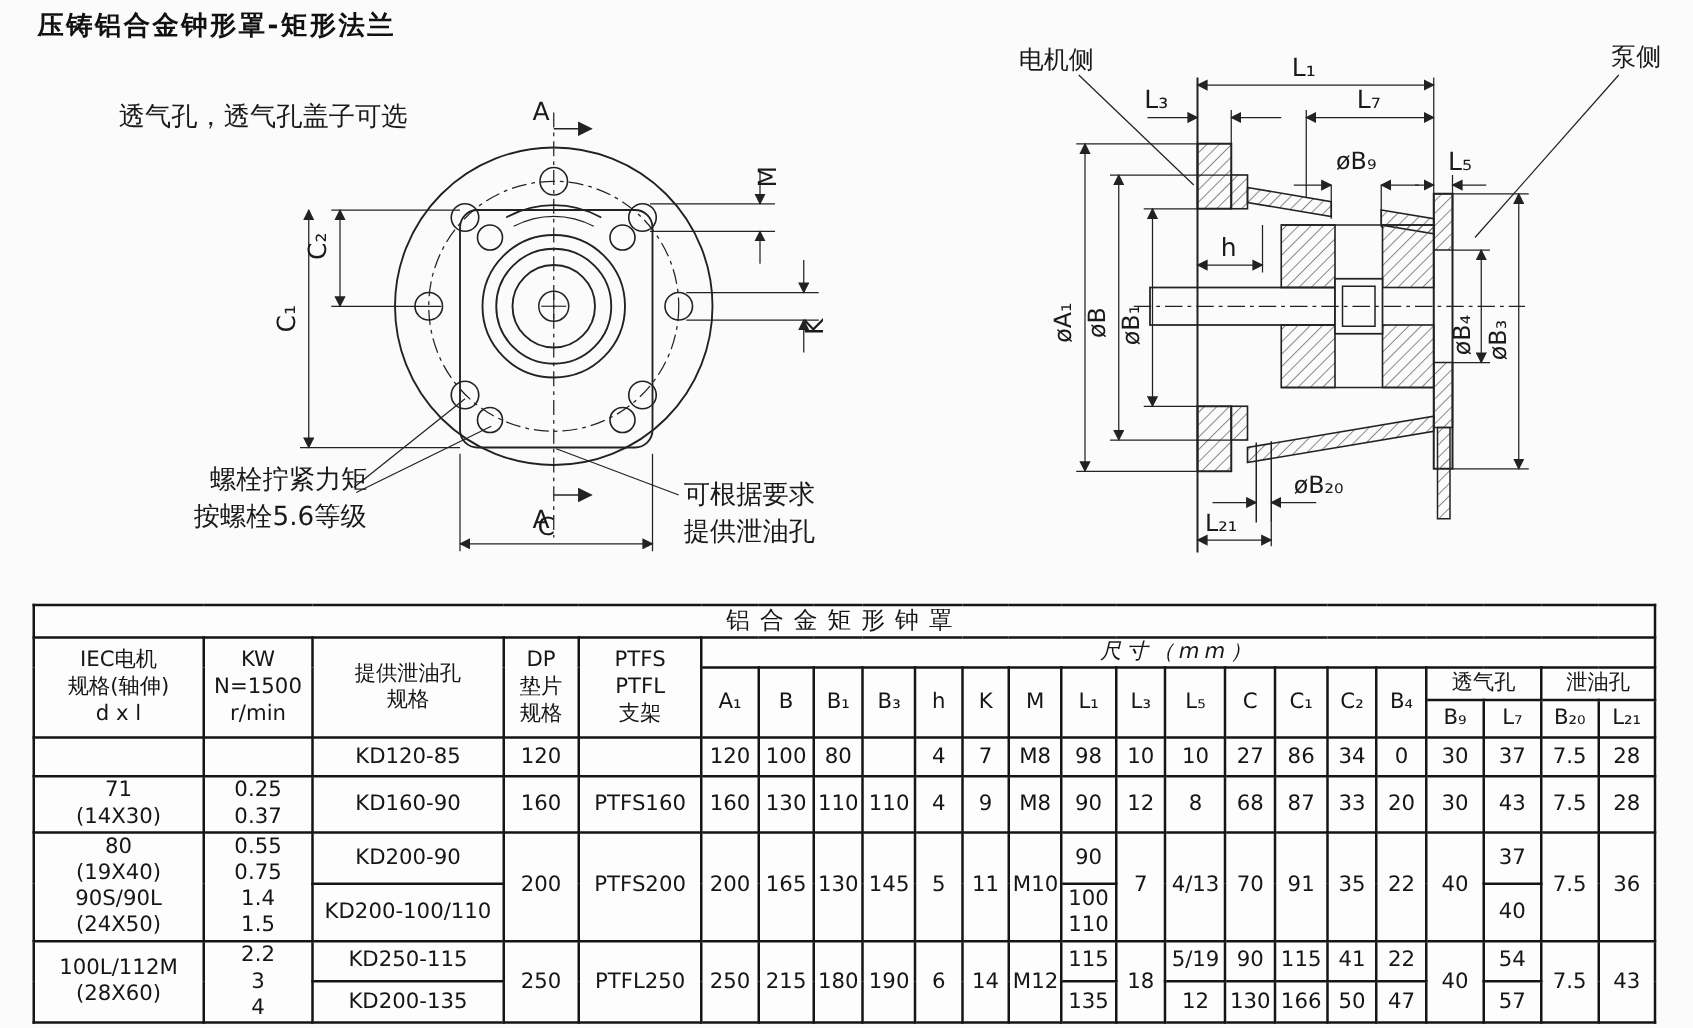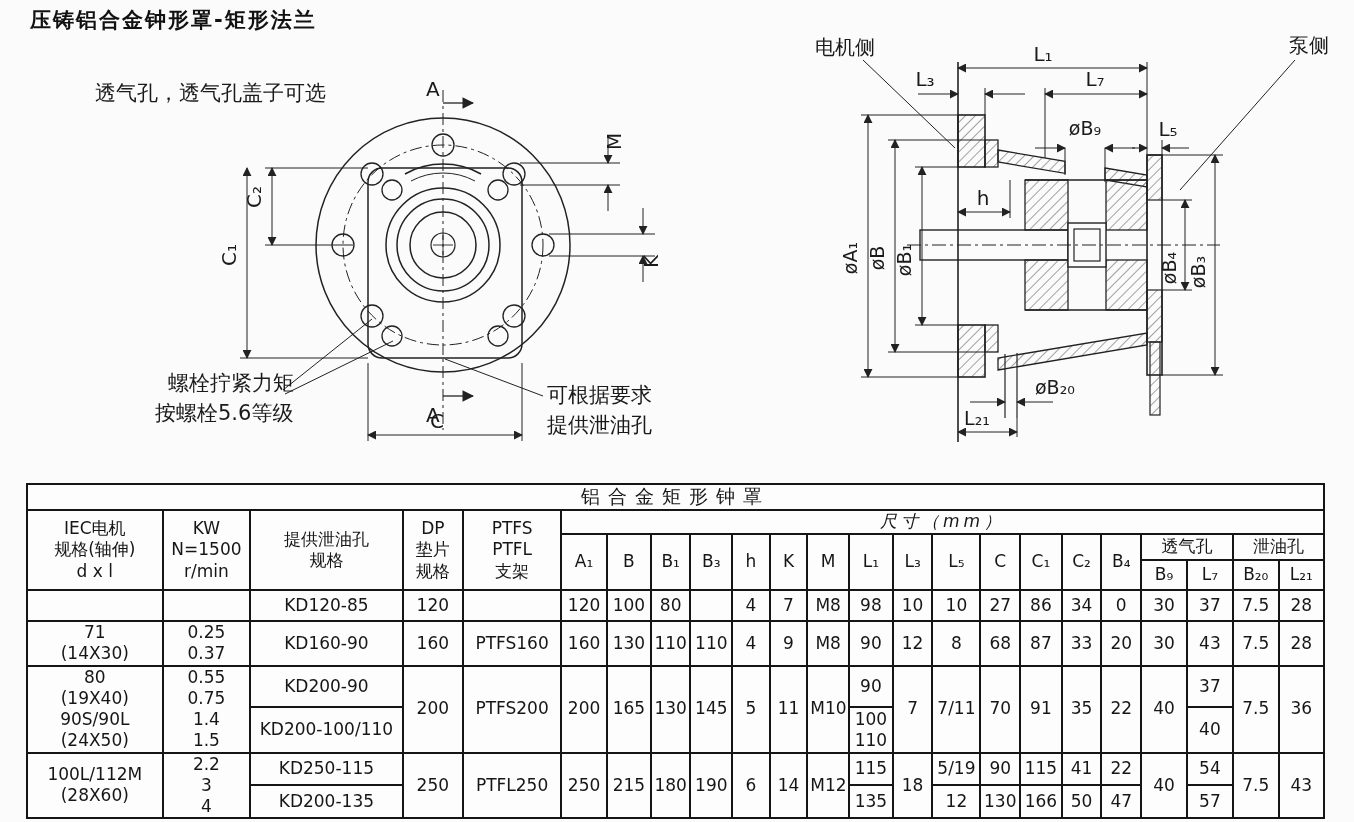--- a/index.html
+++ b/index.html
@@ -349,21 +349,21 @@
     <td rowspan="2" class="wrap">PTFS200</td>
     <td rowspan="2">200</td>
     <td rowspan="2">165</td>
     <td rowspan="2">130</td>
     <td rowspan="2">145</td>
     <td rowspan="2">5</td>
     <td rowspan="2">11</td>
     <td rowspan="2">M10</td>
     <td>90</td>
     <td rowspan="2">7</td>
-    <td rowspan="2">7/11</td>
+    <td rowspan="2">4/13</td>
     <td rowspan="2">70</td>
     <td rowspan="2">91</td>
     <td rowspan="2">35</td>
     <td rowspan="2">22</td>
     <td rowspan="2">40</td>
     <td>37</td>
     <td rowspan="2">7.5</td>
     <td rowspan="2">36</td>
   </tr>
   <tr style="height:43px">

